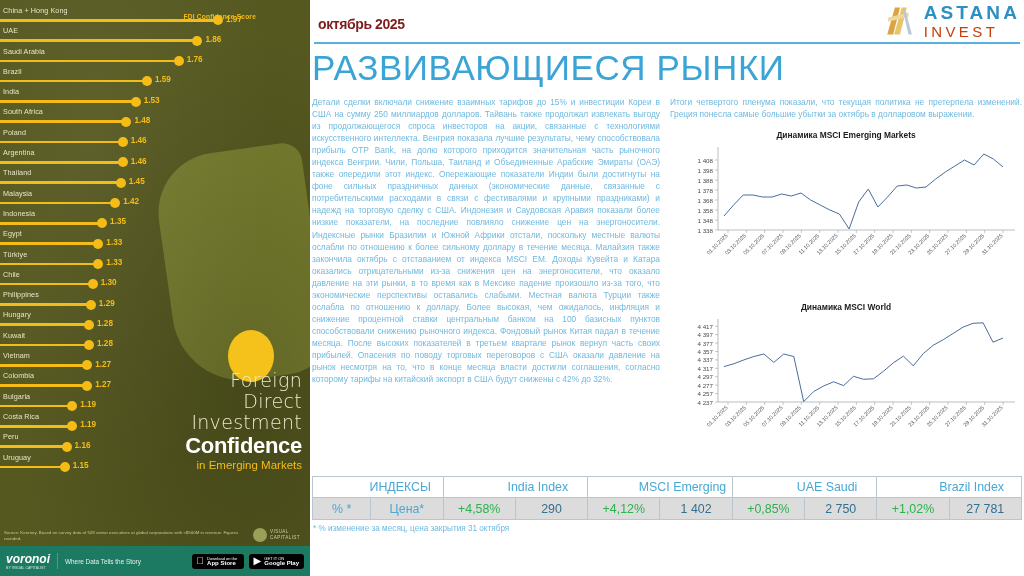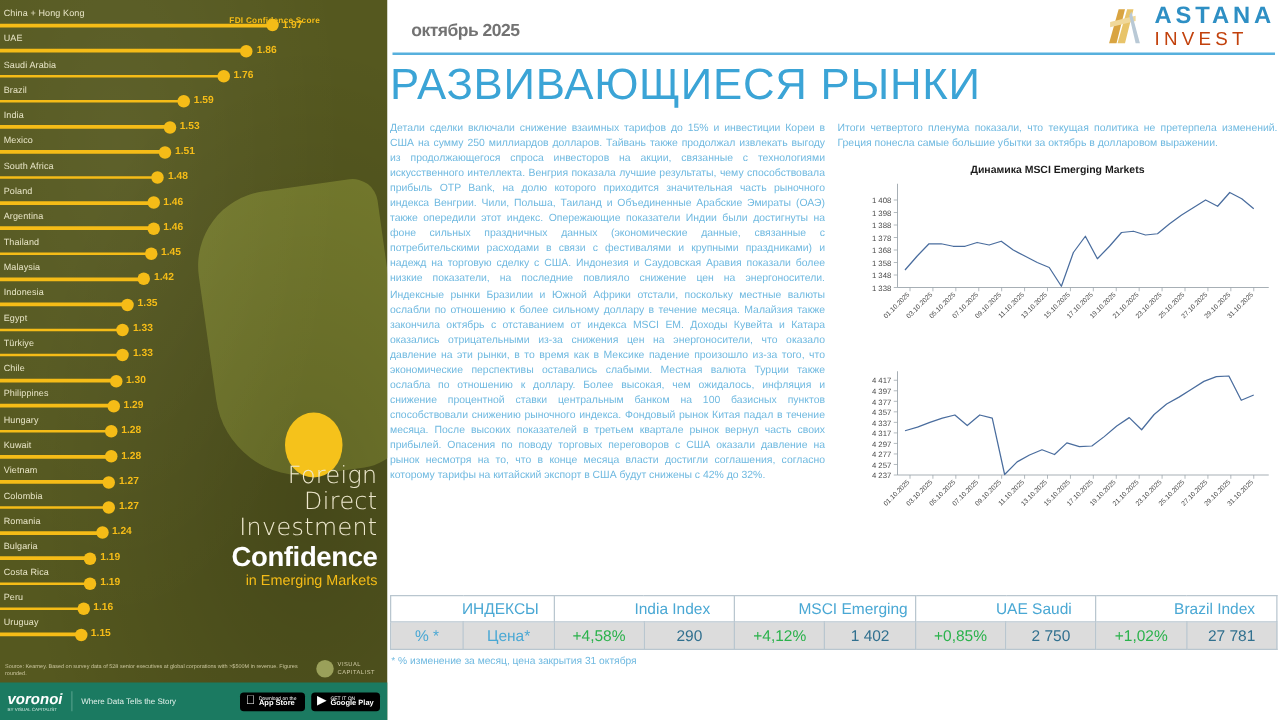--- a/index.html
+++ b/index.html
@@ -102,22 +102,22 @@
     min-width: 52px;
   }
   #info-footer .store .g { font-size: 10px; line-height: 10px; }
   #info-footer .store b { font-size: 6px; display: block; }
 
   
   #content { position: absolute; left: 310px; top: 0; width: 714px; height: 576px; background: #fff; }
 
   #brandbar { position: relative; height: 46px; }
   #pub-date {
-    position: absolute; left: 19px; top: 16px;
-    font-size: 14px; font-weight: bold; color: #737373;
+    position: absolute; left: 8px; top: 16px;
+    font-size: 14px; font-weight: bold; color: #7f1d1d;
     letter-spacing: -.4px;
   }
   #logo { position: absolute; right: 4px; top: 3px; display: flex; align-items: center; gap: 7px; }
   #logo .mark { width: 34px; height: 34px; }
   #logo .txt { line-height: 1; }
   #logo .astana { font-size: 19px; letter-spacing: 3.1px; color: #2e8fc4; font-weight: bold; }
   #logo .invest { font-size: 15px; letter-spacing: 3.4px; color: #c2410c; font-weight: normal; margin-top: 2px; }
   #brand-rule { position: absolute; left: 4px; right: 4px; top: 42px; height: 1.5px; background: #57b0dd; }
 
   #headline {
@@ -201,26 +201,20 @@
           <div class="cdot" style="left:141.95652173913044px"></div>
           <div class="cval" style="left:154.95652173913044px">1.59</div>
         </div>
         <div class="crow">
           <div class="cname">India</div>
           <div class="cbar" style="width:135.73913043478262px"></div>
           <div class="cdot" style="left:130.73913043478262px"></div>
           <div class="cval" style="left:143.73913043478262px">1.53</div>
         </div>
         <div class="crow">
-          <div class="cname">Mexico</div>
-          <div class="cbar" style="width:132px"></div>
-          <div class="cdot" style="left:127px"></div>
-          <div class="cval" style="left:140px">1.51</div>
-        </div>
-        <div class="crow">
           <div class="cname">South Africa</div>
           <div class="cbar" style="width:126.39130434782608px"></div>
           <div class="cdot" style="left:121.39130434782608px"></div>
           <div class="cval" style="left:134.39130434782606px">1.48</div>
         </div>
         <div class="crow">
           <div class="cname">Poland</div>
           <div class="cbar" style="width:122.65217391304347px"></div>
           <div class="cdot" style="left:117.65217391304347px"></div>
           <div class="cval" style="left:130.65217391304347px">1.46</div>
@@ -289,26 +283,20 @@
           <div class="cname">Vietnam</div>
           <div class="cbar" style="width:87.13043478260869px"></div>
           <div class="cdot" style="left:82.13043478260869px"></div>
           <div class="cval" style="left:95.13043478260869px">1.27</div>
         </div>
         <div class="crow">
           <div class="cname">Colombia</div>
           <div class="cbar" style="width:87.13043478260869px"></div>
           <div class="cdot" style="left:82.13043478260869px"></div>
           <div class="cval" style="left:95.13043478260869px">1.27</div>
-        </div>
-        <div class="crow">
-          <div class="cname">Romania</div>
-          <div class="cbar" style="width:81.52173913043478px"></div>
-          <div class="cdot" style="left:76.52173913043478px"></div>
-          <div class="cval" style="left:89.52173913043478px">1.24</div>
         </div>
         <div class="crow">
           <div class="cname">Bulgaria</div>
           <div class="cbar" style="width:72.17391304347825px"></div>
           <div class="cdot" style="left:67.17391304347825px"></div>
           <div class="cval" style="left:80.17391304347825px">1.19</div>
         </div>
         <div class="crow">
           <div class="cname">Costa Rica</div>
           <div class="cbar" style="width:72.17391304347825px"></div>
@@ -452,20 +440,21 @@
               <line x1="296.33333333333337" x2="296.33333333333337" y1="88" y2="91" stroke="#9aa3aa" stroke-width=".6"></line>
               <text x="296.33333333333337" y="94" font-size="5.4" font-family="&quot;Liberation Sans&quot;, sans-serif" fill="#4a4a4a" text-anchor="end" transform="rotate(-45 296.33333333333337 94)">27.10.2025</text>
               <line x1="314.6666666666667" x2="314.6666666666667" y1="88" y2="91" stroke="#9aa3aa" stroke-width=".6"></line>
               <text x="314.6666666666667" y="94" font-size="5.4" font-family="&quot;Liberation Sans&quot;, sans-serif" fill="#4a4a4a" text-anchor="end" transform="rotate(-45 314.6666666666667 94)">29.10.2025</text>
               <line x1="333" x2="333" y1="88" y2="91" stroke="#9aa3aa" stroke-width=".6"></line>
               <text x="333" y="94" font-size="5.4" font-family="&quot;Liberation Sans&quot;, sans-serif" fill="#4a4a4a" text-anchor="end" transform="rotate(-45 333 94)">31.10.2025</text>
               <polyline points="54.0,74.0 63.6,63.0 73.2,53.0 82.9,53.0 92.5,55.0 102.1,55.0 111.7,52.0 121.3,54.0 131.0,51.0 140.6,58.0 150.2,63.0 159.8,68.0 169.4,72.0 179.1,87.0 188.7,60.0 198.3,47.0 207.9,65.0 217.6,55.0 227.2,44.0 236.8,43.0 246.4,46.0 256.0,45.0 265.7,37.0 275.3,30.0 284.9,24.0 294.5,18.0 304.1,23.0 313.8,12.0 323.4,17.0 333.0,25.0" fill="none" stroke="#4a6d9e" stroke-width="1" stroke-linejoin="round"></polyline>
             </svg>
         </div>
 
+        <div class="chart-title">Динамика MSCI World</div>
         <div class="chart-box">
           <svg id="svg-chart-1" width="352" height="148" viewBox="0 0 352 148">
               <text x="43" y="90.6" text-anchor="end" font-size="6.2" font-family="&quot;Liberation Sans&quot;, sans-serif" fill="#4a4a4a">4 237</text>
               <line x1="45" x2="48" y1="88" y2="88" stroke="#9aa3aa" stroke-width=".6"></line>
               <text x="43" y="82.17894736842105" text-anchor="end" font-size="6.2" font-family="&quot;Liberation Sans&quot;, sans-serif" fill="#4a4a4a">4 257</text>
               <line x1="45" x2="48" y1="79.57894736842105" y2="79.57894736842105" stroke="#9aa3aa" stroke-width=".6"></line>
               <text x="43" y="73.7578947368421" text-anchor="end" font-size="6.2" font-family="&quot;Liberation Sans&quot;, sans-serif" fill="#4a4a4a">4 277</text>
               <line x1="45" x2="48" y1="71.15789473684211" y2="71.15789473684211" stroke="#9aa3aa" stroke-width=".6"></line>
               <text x="43" y="65.33684210526316" text-anchor="end" font-size="6.2" font-family="&quot;Liberation Sans&quot;, sans-serif" fill="#4a4a4a">4 297</text>
               <line x1="45" x2="48" y1="62.73684210526316" y2="62.73684210526316" stroke="#9aa3aa" stroke-width=".6"></line>

